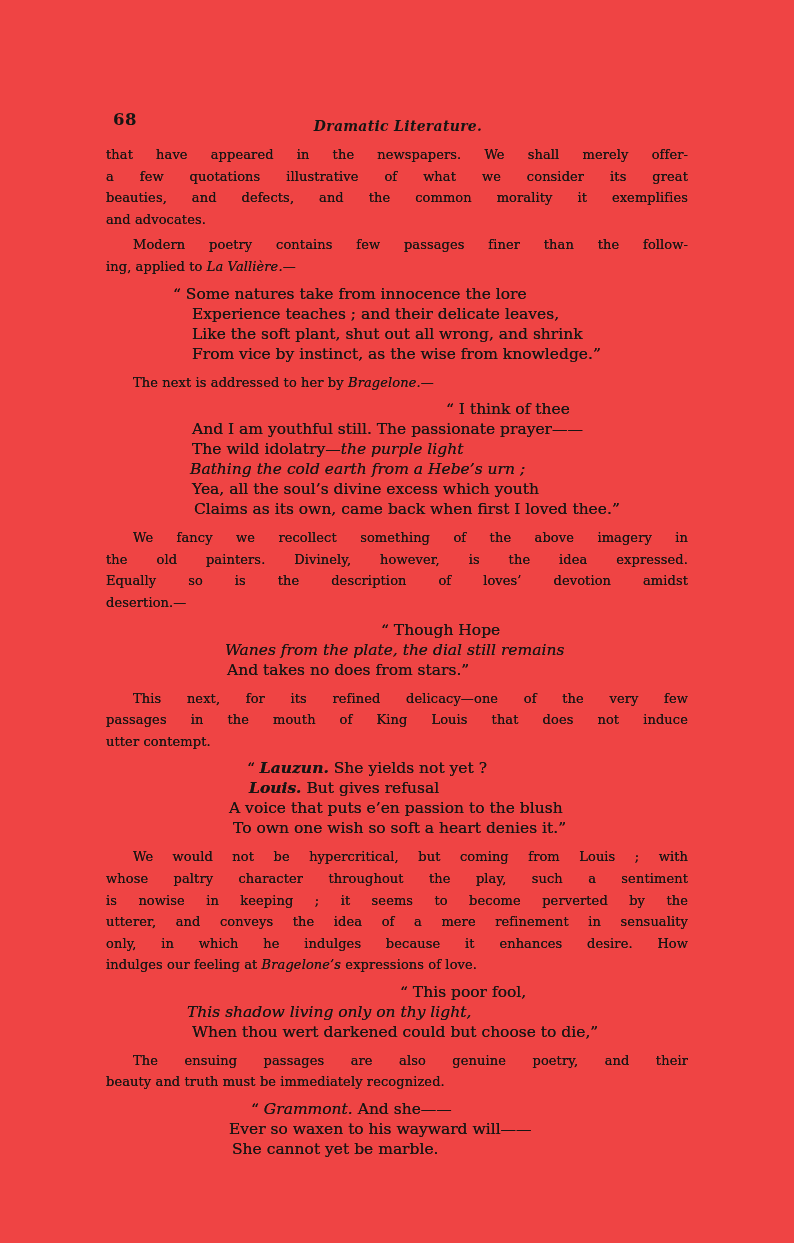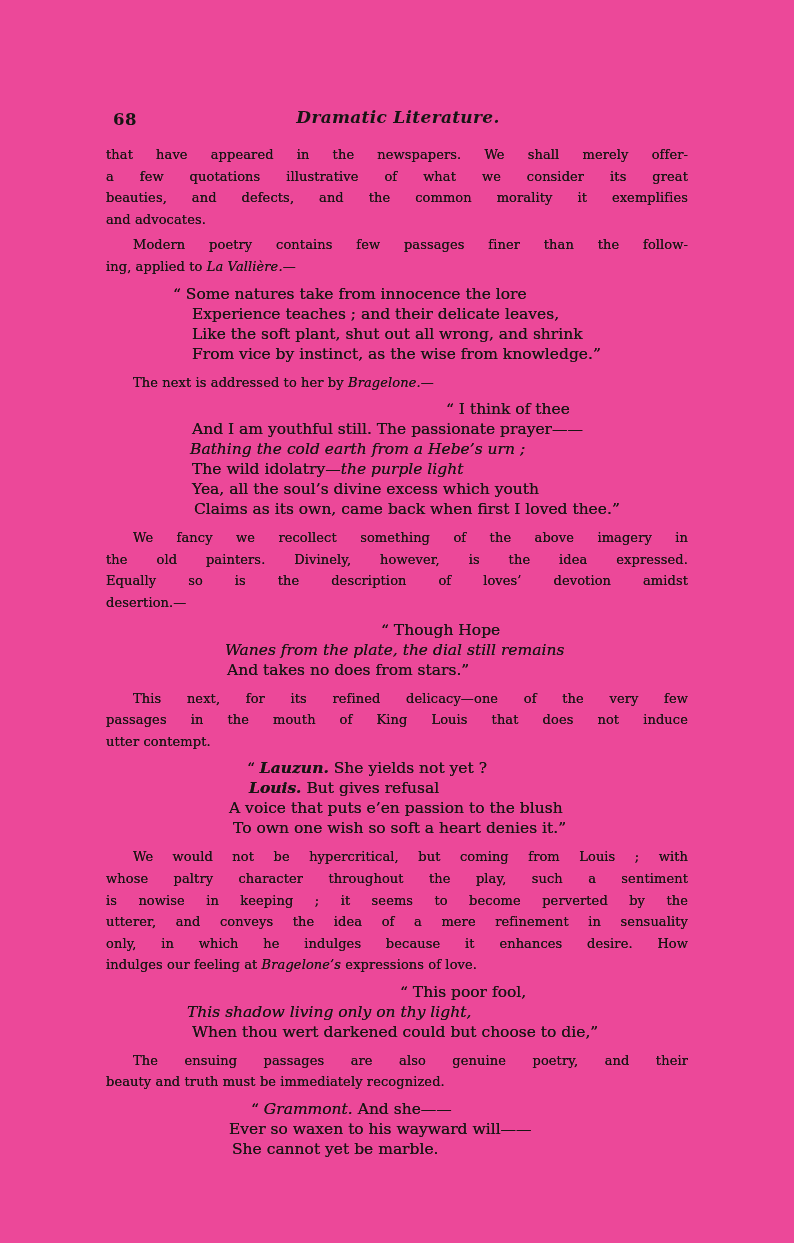--- a/index.html
+++ b/index.html
@@ -4,21 +4,21 @@
 <style>
   html, body {
     margin: 0;
     padding: 0;
     background: #ffffff;
   }
   .page {
     position: relative;
     width: 794px;
     height: 1243px;
-    background: #ec4899;
+    background: #ef4444;
     overflow: hidden;
     font-family: "DejaVu Serif", "Liberation Serif", serif;
     color: #171513;
   }
   .running-header {
     position: absolute;
     top: 107px;
     left: 106px;
     right: 104px;
     height: 26px;
@@ -26,24 +26,25 @@
   .page-number {
     position: absolute;
     left: 7px;
     top: 3px;
     font-size: 16.5px;
     font-weight: bold;
     letter-spacing: 0.5px;
   }
   .running-title {
     text-align: center;
-    font-size: 17px;
+    font-size: 14px;
     font-style: italic;
     font-weight: bold;
     letter-spacing: 0.3px;
+    margin-top: 11px;
   }
   .content {
     position: absolute;
     top: 144px;
     left: 106px;
     width: 582px;
   }
   .block { margin: 0; }
   .para { margin-bottom: 4px; }
   .verse { margin: 6px 0 8px 0; }
@@ -90,22 +91,22 @@
         <div class="line" style="margin-left: 86px;"><span>Experience teaches ; and their delicate leaves,</span></div>
         <div class="line" style="margin-left: 86px;"><span>Like the soft plant, shut out all wrong, and shrink</span></div>
         <div class="line" style="margin-left: 86px;"><span>From vice by instinct, as the wise from knowledge.”</span></div>
       </div>
       <div class="block para">
         <div class="line last ind"><span>The next is addressed to her by </span><span class="it">Bragelone.</span><span>—</span></div>
       </div>
       <div class="block verse">
         <div class="line" style="margin-left: 340px;"><span>“ I think of thee</span></div>
         <div class="line" style="margin-left: 86px;"><span>And I am youthful still.   The passionate prayer——</span></div>
+        <div class="line" style="margin-left: 86px;"><span>The wild idolatry—</span><span class="it">the purple light</span></div>
         <div class="line" style="margin-left: 84px;"><span class="it">Bathing the cold earth from a Hebe’s urn ;</span></div>
-        <div class="line" style="margin-left: 86px;"><span>The wild idolatry—</span><span class="it">the purple light</span></div>
         <div class="line" style="margin-left: 86px;"><span>Yea, all the soul’s divine excess which youth</span></div>
         <div class="line" style="margin-left: 88px;"><span>Claims as its own, came back when first I loved thee.”</span></div>
       </div>
       <div class="block para">
         <div class="line ind"><span>We fancy we recollect something of the above imagery in</span></div>
         <div class="line"><span>the old painters.   Divinely, however, is the idea expressed.</span></div>
         <div class="line"><span>Equally so is the description of loves’ devotion amidst</span></div>
         <div class="line last"><span>desertion.—</span></div>
       </div>
       <div class="block verse">

